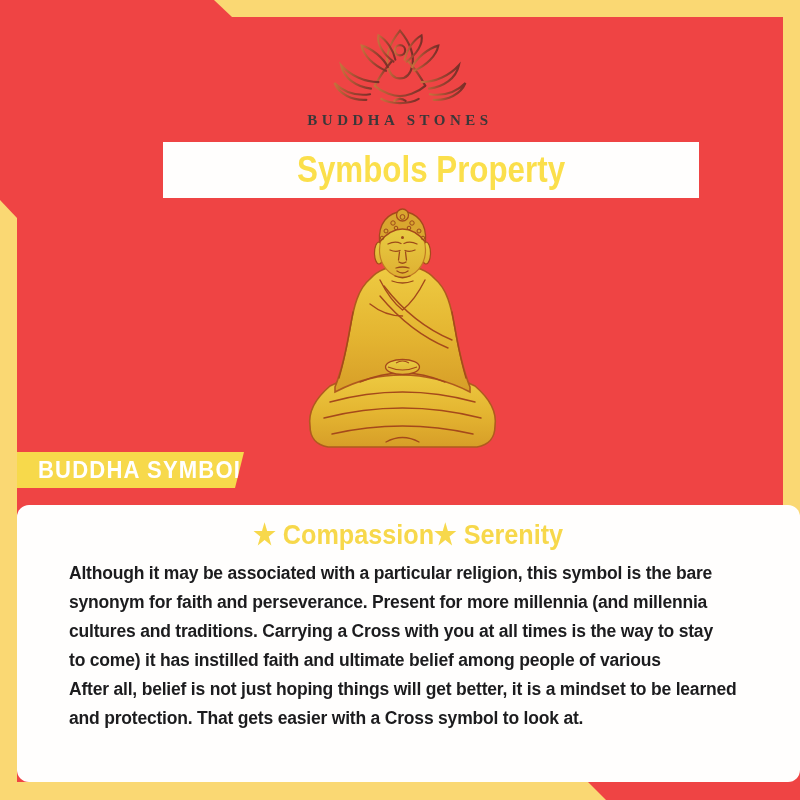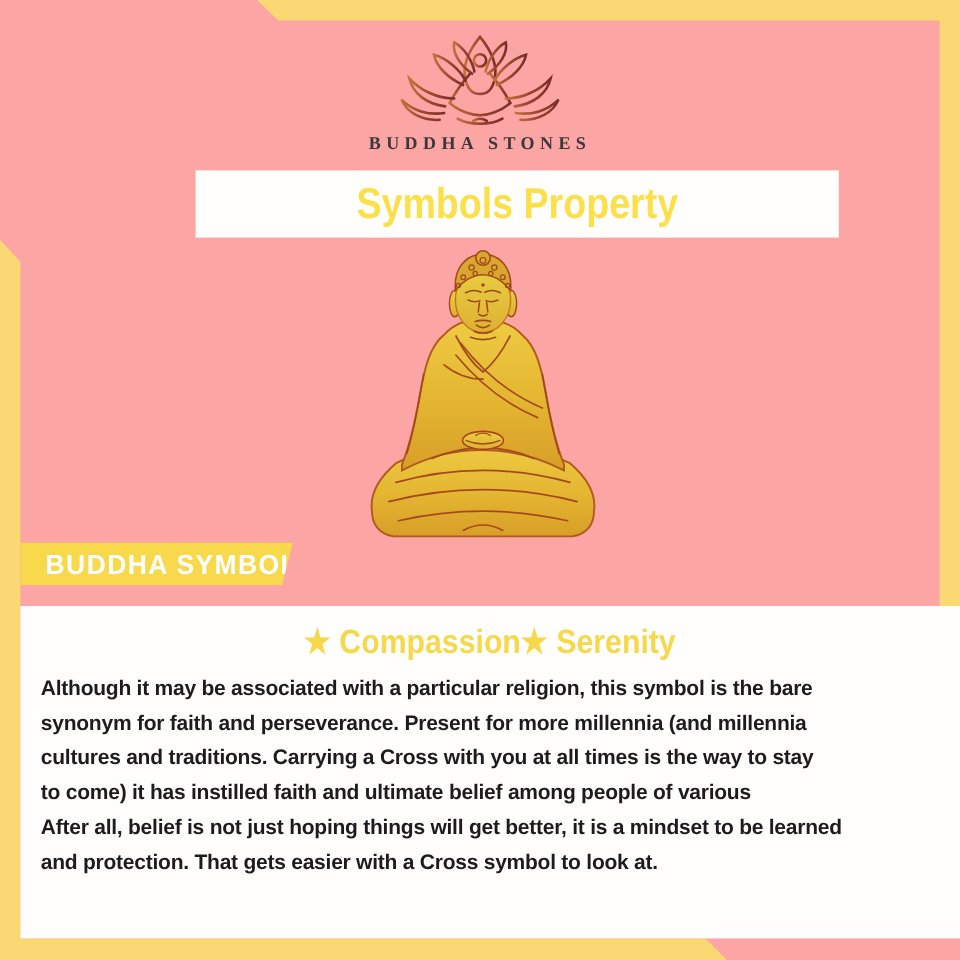--- a/index.html
+++ b/index.html
@@ -1,18 +1,18 @@
 <!DOCTYPE html>
 <html><head>
 <meta charset="utf-8">
 <style>
   html,body{margin:0;padding:0;}
   .canvas{
     position:relative;width:800px;height:800px;overflow:hidden;
-    background:#fca5a5;
+    background:#ef4444;
     font-family:"Liberation Sans",sans-serif;
   }
   .strips{position:absolute;left:0;top:0;width:800px;height:800px;pointer-events:none;}
   .lotus{position:absolute;left:320px;top:26px;width:160px;height:86px;}
   .brand{
     position:absolute;left:0;top:112px;width:800px;text-align:center;
     font-family:"Liberation Serif",serif;font-size:15px;font-weight:600;
     letter-spacing:4.5px;color:#3b3839;
   }
 
@@ -39,30 +39,31 @@
   .label-band .txt{
     display:inline-block;transform:scaleX(0.96);transform-origin:0 50%;
     margin-left:21px;color:#ffffff;font-size:23px;font-weight:600;
     letter-spacing:1.2px;white-space:nowrap;
   }
 
   
   .content{
     position:absolute;left:17px;top:505px;width:783px;height:277px;
     background:#fffefd;
+    border-radius:12px;
   }
   .props-heading{text-align:center;margin-top:13px;height:34px;line-height:34px;}
   .props-heading .txt{
     display:inline-block;transform:scaleX(0.9);transform-origin:50% 50%;
     font-size:28px;font-weight:700;color:#f7d84b;white-space:nowrap;
   }
   .body-text{margin-top:7px;padding-left:17px;}
   .body-text .line{
     height:29px;line-height:29px;white-space:nowrap;
-    font-size:17.5px;font-weight:700;color:#1c1c1e;letter-spacing:-0.2px;
+    font-size:17.5px;font-weight:700;color:#1c1c1e;letter-spacing:-0.2px;margin-left:35px;
   }
 </style>
 </head>
 <body>
 
 <div class="canvas">
 
   <svg class="strips" viewBox="0 0 800 800" aria-hidden="true">
     <polygon points="214,0 800,0 800,17 232,17" fill="#fad873"></polygon>
     <polygon points="783,0 800,0 800,598 783,580" fill="#fad873"></polygon>

